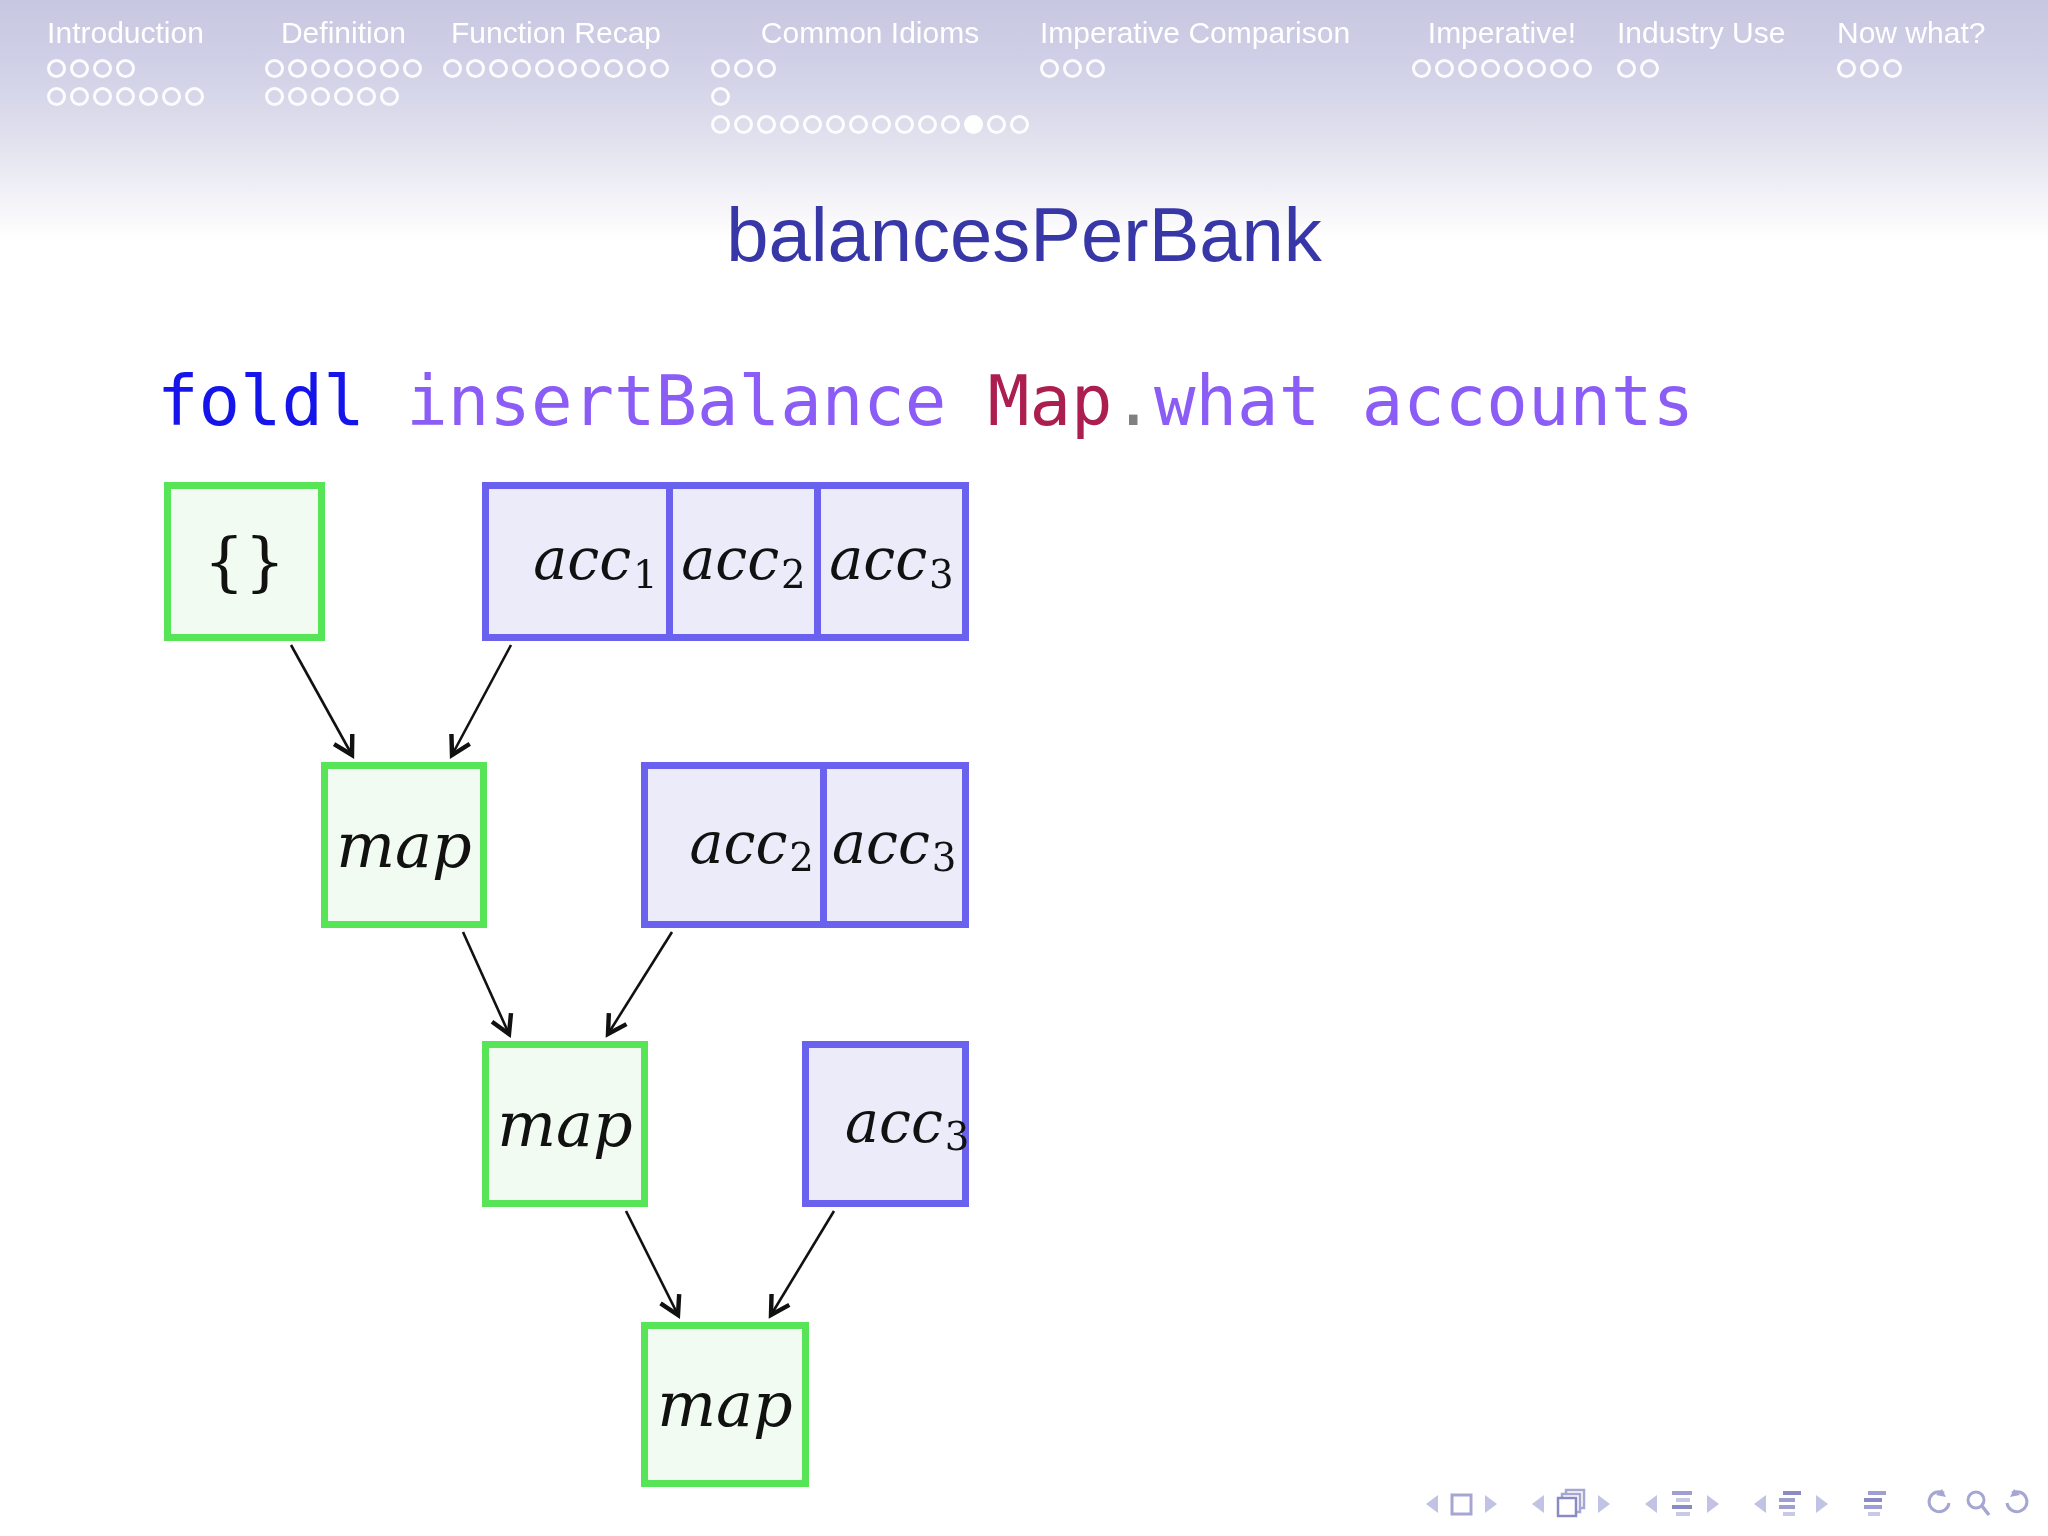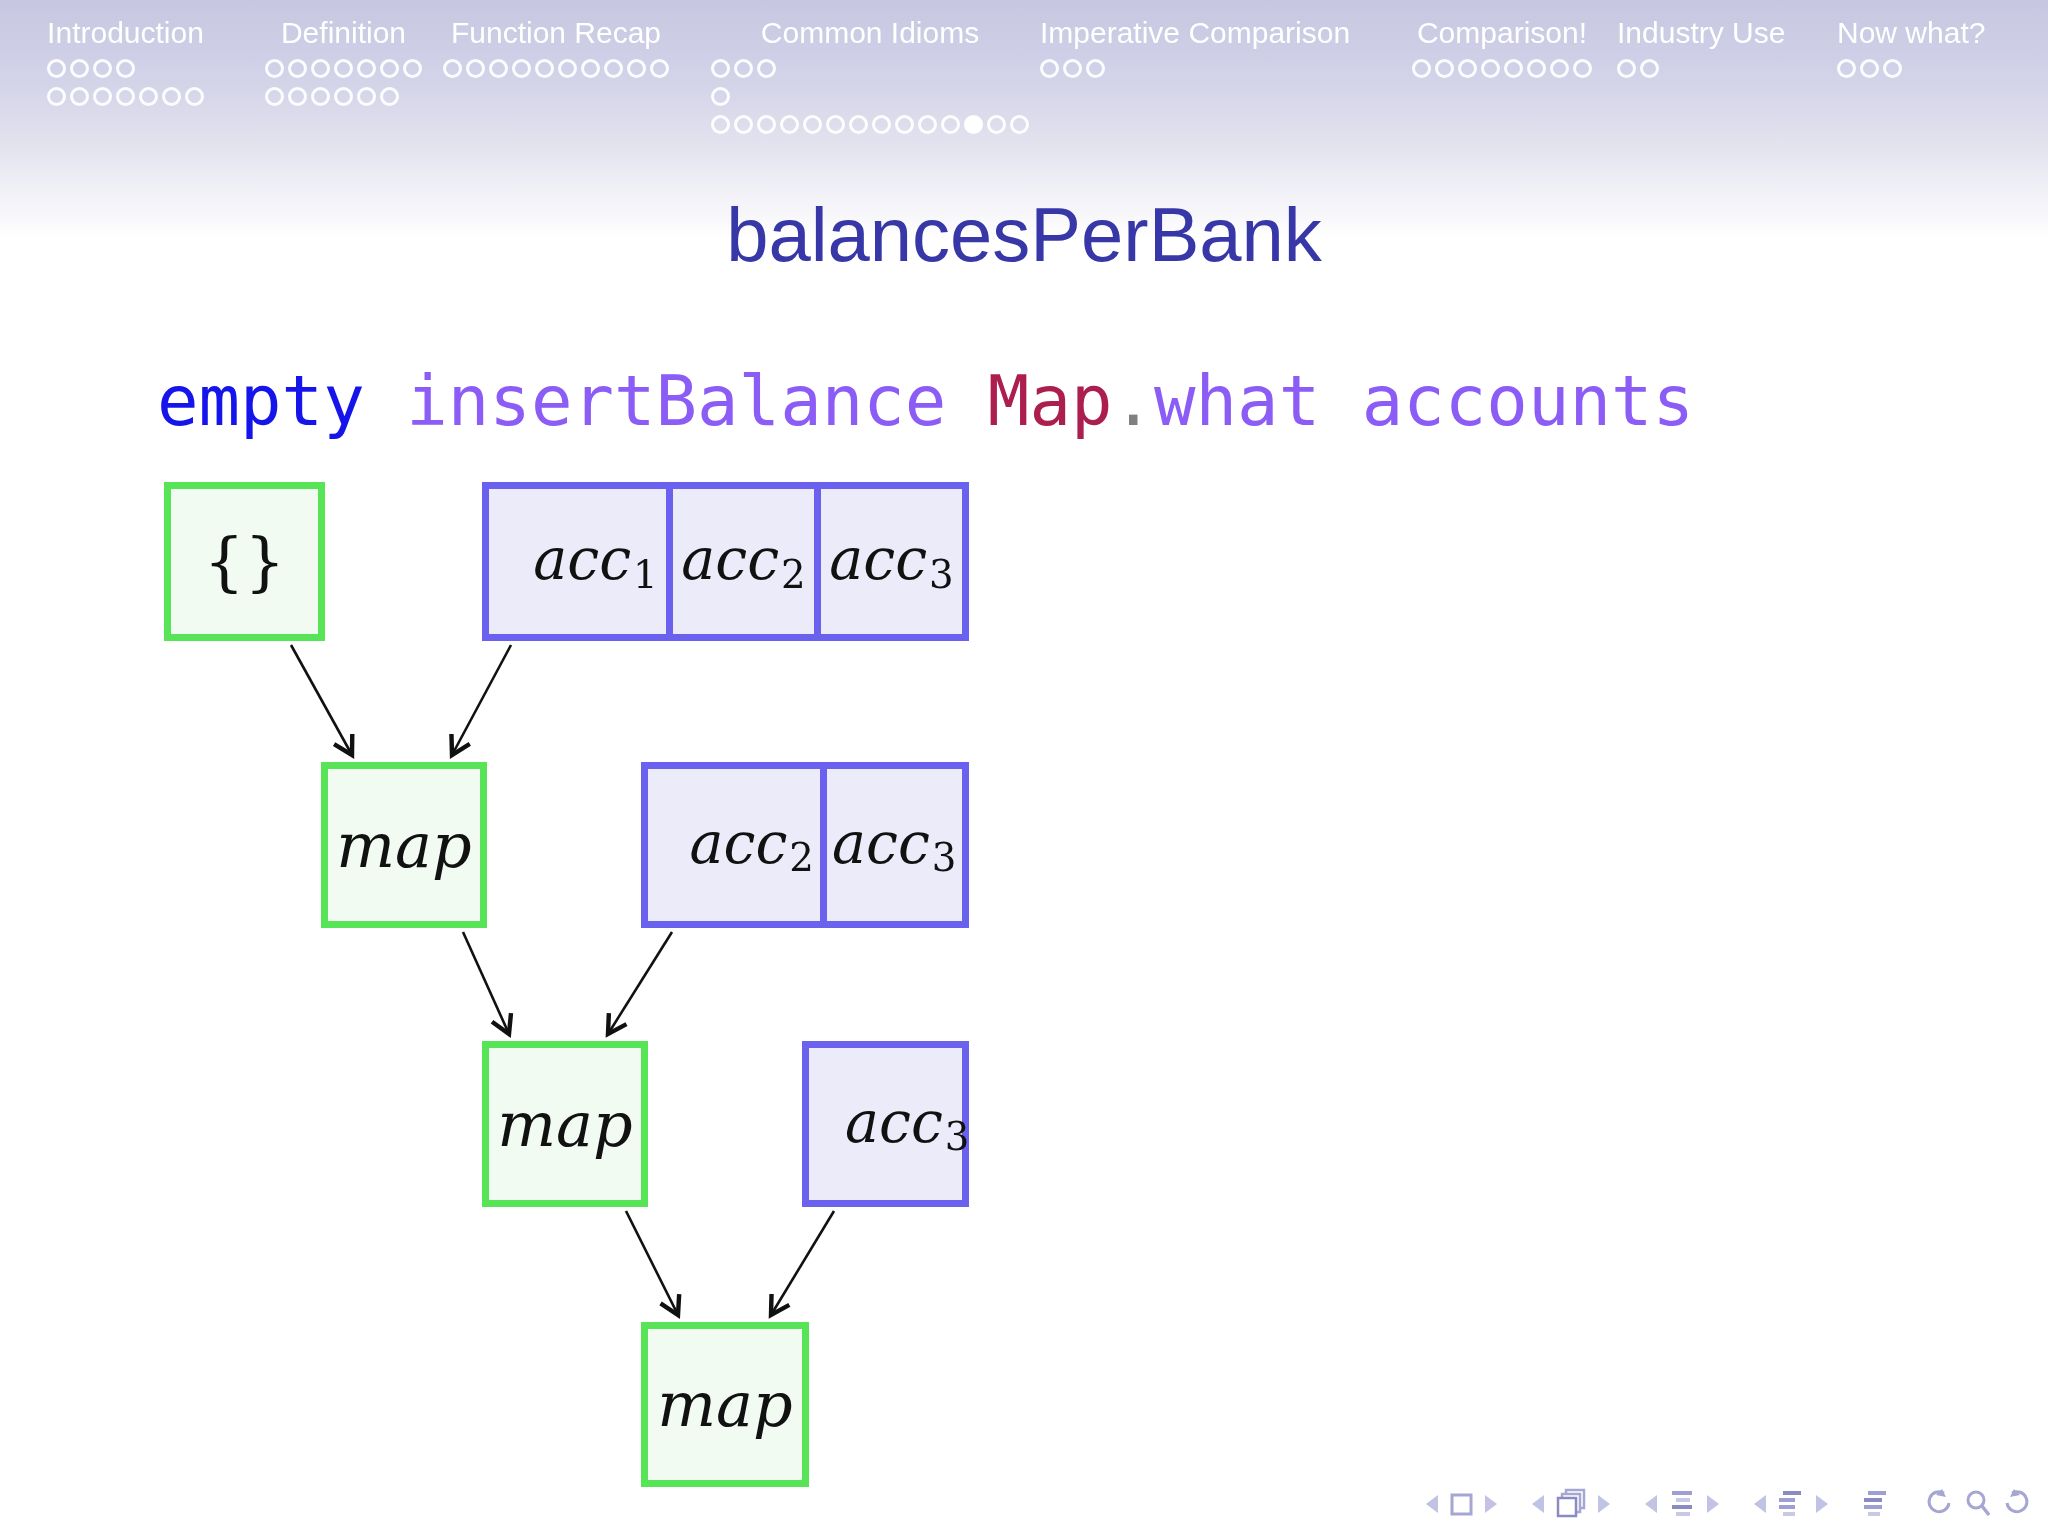--- a/index.html
+++ b/index.html
@@ -153,21 +153,21 @@
         </div>
         <div class="nav-section">
           <div class="nav-label">Imperative Comparison</div>
           <div class="dot-row">
             <span class="dot"></span>
             <span class="dot"></span>
             <span class="dot"></span>
           </div>
         </div>
         <div class="nav-section">
-          <div class="nav-label">Comparison!</div>
+          <div class="nav-label">Imperative!</div>
           <div class="dot-row">
             <span class="dot"></span>
             <span class="dot"></span>
             <span class="dot"></span>
             <span class="dot"></span>
             <span class="dot"></span>
             <span class="dot"></span>
             <span class="dot"></span>
             <span class="dot"></span>
           </div>
@@ -185,21 +185,21 @@
             <span class="dot"></span>
             <span class="dot"></span>
             <span class="dot"></span>
           </div>
         </div>
       </nav>
   </div>
 
   <h1 class="frame-title">balancesPerBank</h1>
 
-  <div class="code-line"><span class="tok-kw">empty</span><span class="tok-plain"> insertBalance </span><span class="tok-type">Map</span><span class="tok-dot">.</span><span class="tok-plain">what accounts</span></div>
+  <div class="code-line"><span class="tok-kw">foldl</span><span class="tok-plain"> insertBalance </span><span class="tok-type">Map</span><span class="tok-dot">.</span><span class="tok-plain">what accounts</span></div>
 
   <div>
 
     <svg class="arrow-layer" width="2048" height="1536" viewBox="0 0 2048 1536">
       <defs>
         <marker id="arr" markerWidth="14" markerHeight="14" refX="8" refY="5" orient="auto">
           <path d="M1 1 L8 5 L1 9" fill="none" stroke="#111" stroke-width="1.7"></path>
         </marker>
       </defs>
       <line x1="291" y1="645" x2="352" y2="755" stroke="#111" stroke-width="2.6" marker-end="url(#arr)"></line>

